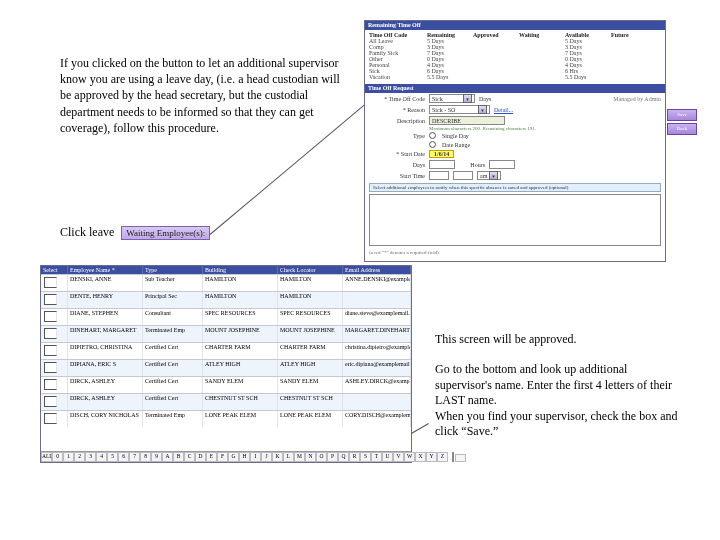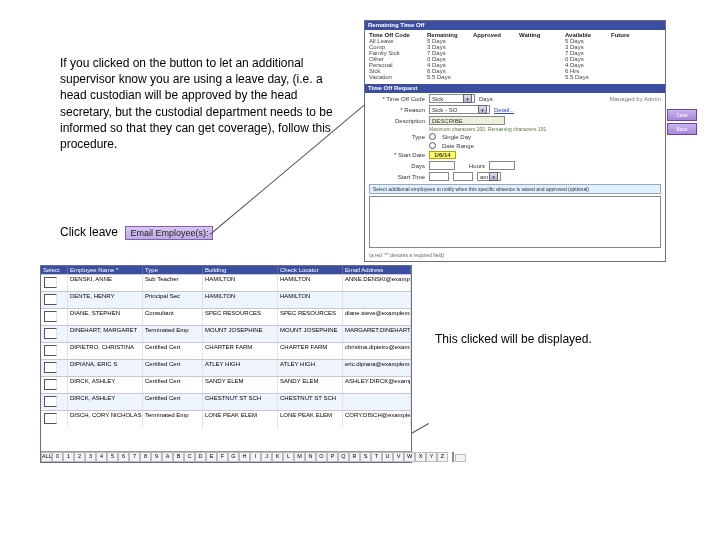--- a/index.html
+++ b/index.html
@@ -1,16 +1,16 @@
 <!DOCTYPE html>
 <html><head>
 <meta charset="utf-8">
 <style>
 html,body{margin:0;padding:0;width:720px;height:540px;background:#fff;font-family:Verdana,Geneva,sans-serif;color:#000;}
-.canvas{position:relative;width:684px;height:540px;}
+.canvas{position:relative;width:684px;height:540px;font-family:Liberation Serif, serif;}
 
 
 .instr1{position:absolute;left:60px;top:55px;width:290px;font-size:12px;line-height:1.35;}
 .clickhere{position:absolute;left:60px;top:225px;font-size:12px;}
 .selbtn{display:inline-block;background:linear-gradient(#d8c8f0,#c0a8e8);border:1px solid #8060b0;font-size:9px;padding:1px 4px;color:#222;margin-left:4px;}
 .instr2{position:absolute;left:435px;top:332px;font-size:12px;}
 .instr3{position:absolute;left:435px;top:362px;width:250px;font-size:12px;line-height:1.3;}
 
 
 .form{position:absolute;right:18px;top:20px;width:300px;height:240px;border:1px solid #6b6b8a;background:#fff;font-size:6px;color:#333;}
@@ -53,23 +53,25 @@
 #l2{left:368px;top:458px;width:70px;height:1px;transform:rotate(-30deg);}
 
 </style>
 </head>
 <body>
 <div class="canvas">
 
 <div class="instr1">If you clicked on the button to let an additional supervisor know you are using a leave day, (i.e. a head custodian will be approved by the head secretary, but the custodial department needs to be informed so that they can get coverage), follow this procedure.</div>
 <div class="clickhere">
   <span>Click leave</span>
-  <span class="selbtn">Email Employee(s):</span>
+  <span class="selbtn">Waiting Employee(s):</span>
 </div>
-<div class="instr2">This clicked will be displayed.</div>
+<div class="instr2">This screen will be approved.</div>
+<div class="instr3" style="white-space:pre-line;">Go to the bottom and look up additional supervisor's name. Enter the first 4 letters of their LAST name.
+When you find your supervisor, check the box and click “Save.”</div>
 
 <div class="line" id="l1"></div>
 <div class="line" id="l2"></div>
 
 <div class="form">
   <div class="formbar">Remaining Time Off</div>
   <div class="grid">
     <div class="gh">
       <span class="c0">Time Off Code</span>
       <span class="c1">Remaining</span>

